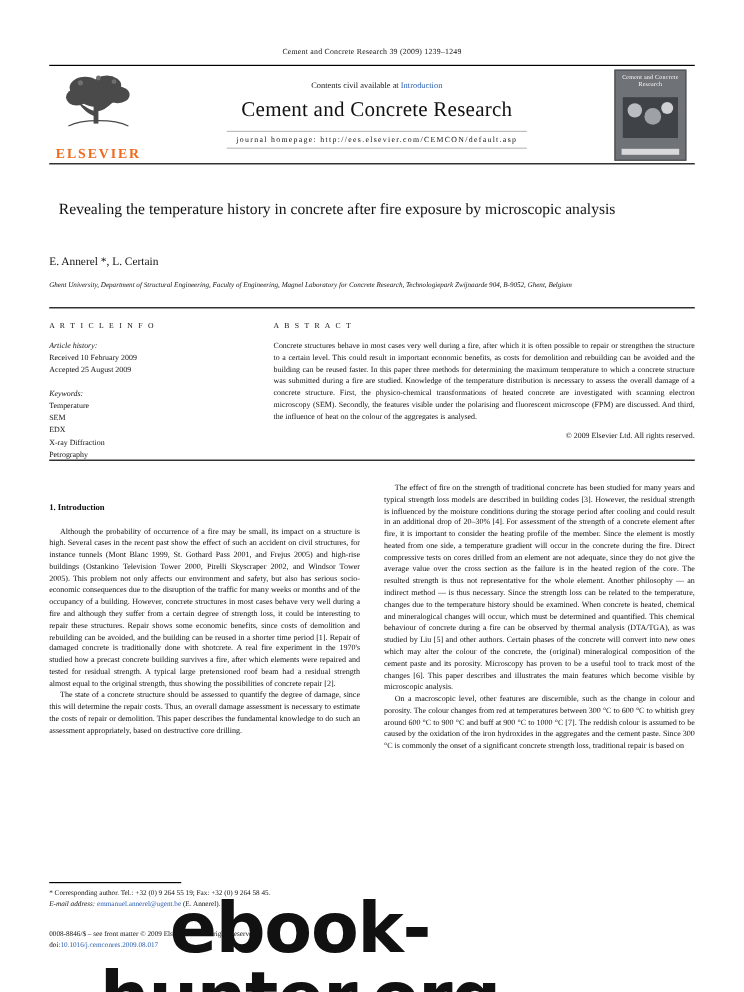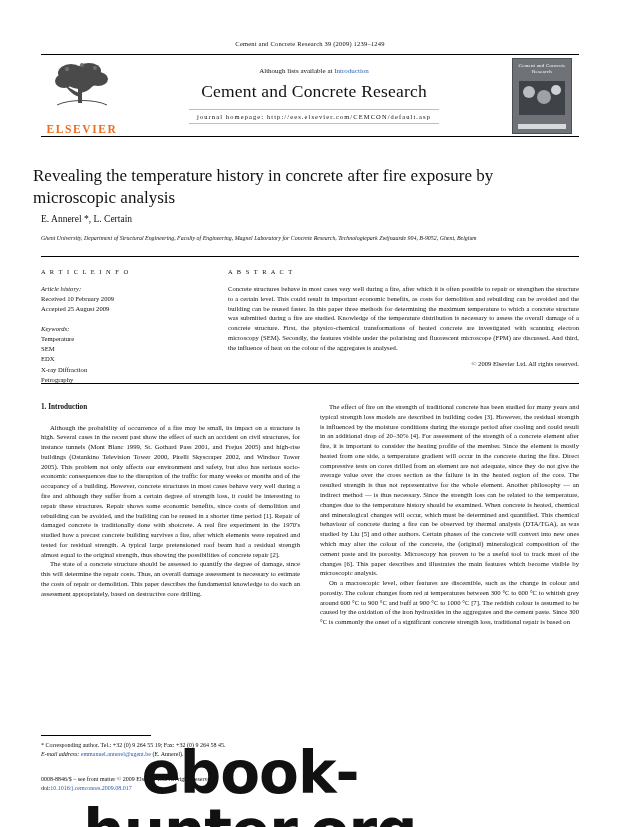--- a/index.html
+++ b/index.html
@@ -61,22 +61,22 @@
     font-size:5px;color:#fff;line-height:1.25;letter-spacing:.2px;
   }
   .cover .cov-img{
     position:absolute;top:22px;left:6px;width:46px;height:34px;background:#3f4246;
   }
   .cover .circ{position:absolute;border-radius:50%;background:#b9bcc0;}
   .cover .bar{position:absolute;bottom:4px;left:5px;width:48px;height:5px;background:#d8d9db;}
 
   
   .title{
-    position:absolute;top:165px;left:33px;width:538px;
-    font-size:17px;line-height:1.32;color:#111;
+    position:absolute;top:165px;left:49px;width:538px;
+    font-size:13px;line-height:1.32;color:#111;
   }
   .authors{
     position:absolute;top:214px;left:41px;width:538px;
     font-size:9.5px;color:#111;
   }
   .affil{
     position:absolute;top:235px;left:41px;width:538px;
     font-size:5.9px;font-style:italic;color:#111;
   }
   .rule-top{
@@ -105,21 +105,21 @@
   }
 
   
   .col{
     position:absolute;top:402px;width:259px;font-size:6.7px;color:#111;line-height:1.46;
     text-align:justify;
   }
   .col.left{left:41px;}
   .col.right{left:320px;}
   .col h2{
-    font-size:7.2px;font-weight:bold;margin:0 0 10px 0;
+    font-size:7.2px;font-weight:bold;margin:16px 0 10px 0;
   }
   .col p{margin:0 0 0 0;text-indent:9px;}
   .col p + p{margin-top:0;}
 
   
   .fn-rule{
     position:absolute;top:735px;left:41px;width:110px;height:1px;background:#000;
   }
   .footnote{
     position:absolute;top:741px;left:41px;width:259px;font-size:6px;line-height:1.5;color:#111;
@@ -167,21 +167,21 @@
           <circle cx="16" cy="10" r="2.2"></circle>
           <circle cx="44" cy="9" r="2"></circle>
           <circle cx="31" cy="6" r="2"></circle>
         </g>
       </svg>
       <div class="elsevier-word">ELSEVIER</div>
     </div>
 
     <div class="center-box">
       <div class="contents-line">
-        <span>Although lists available at </span><span class="sd">Introduction</span>
+        <span>Contents civil available at </span><span class="sd">Introduction</span>
       </div>
       <div class="journal-title">Cement and Concrete Research</div>
       <div class="homepage">journal homepage: http://ees.elsevier.com/CEMCON/default.asp</div>
     </div>
 
     <div class="cover-box">
       <div class="cover">
         <div class="cov-title">Cement and Concrete Research</div>
         <div class="cov-img">
           <div class="circ" style="left:4px;top:5px;width:12px;height:12px;"></div>

